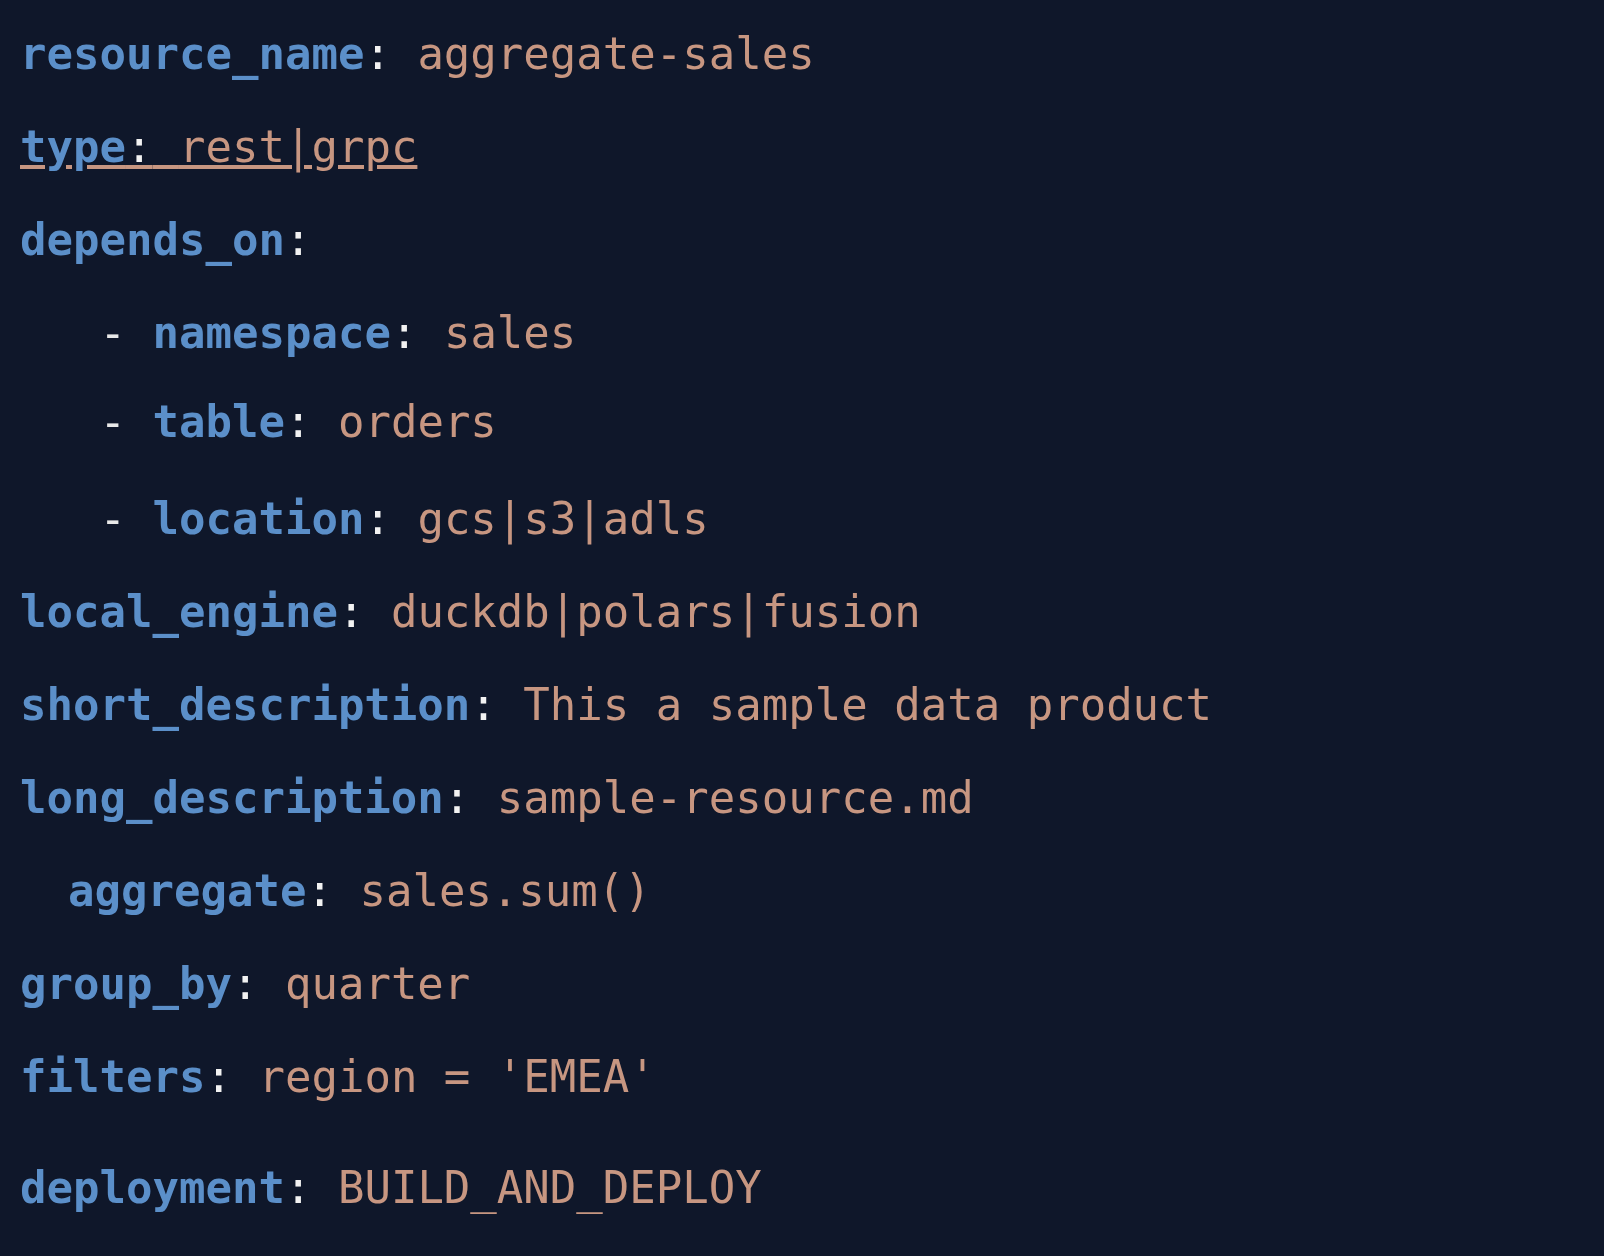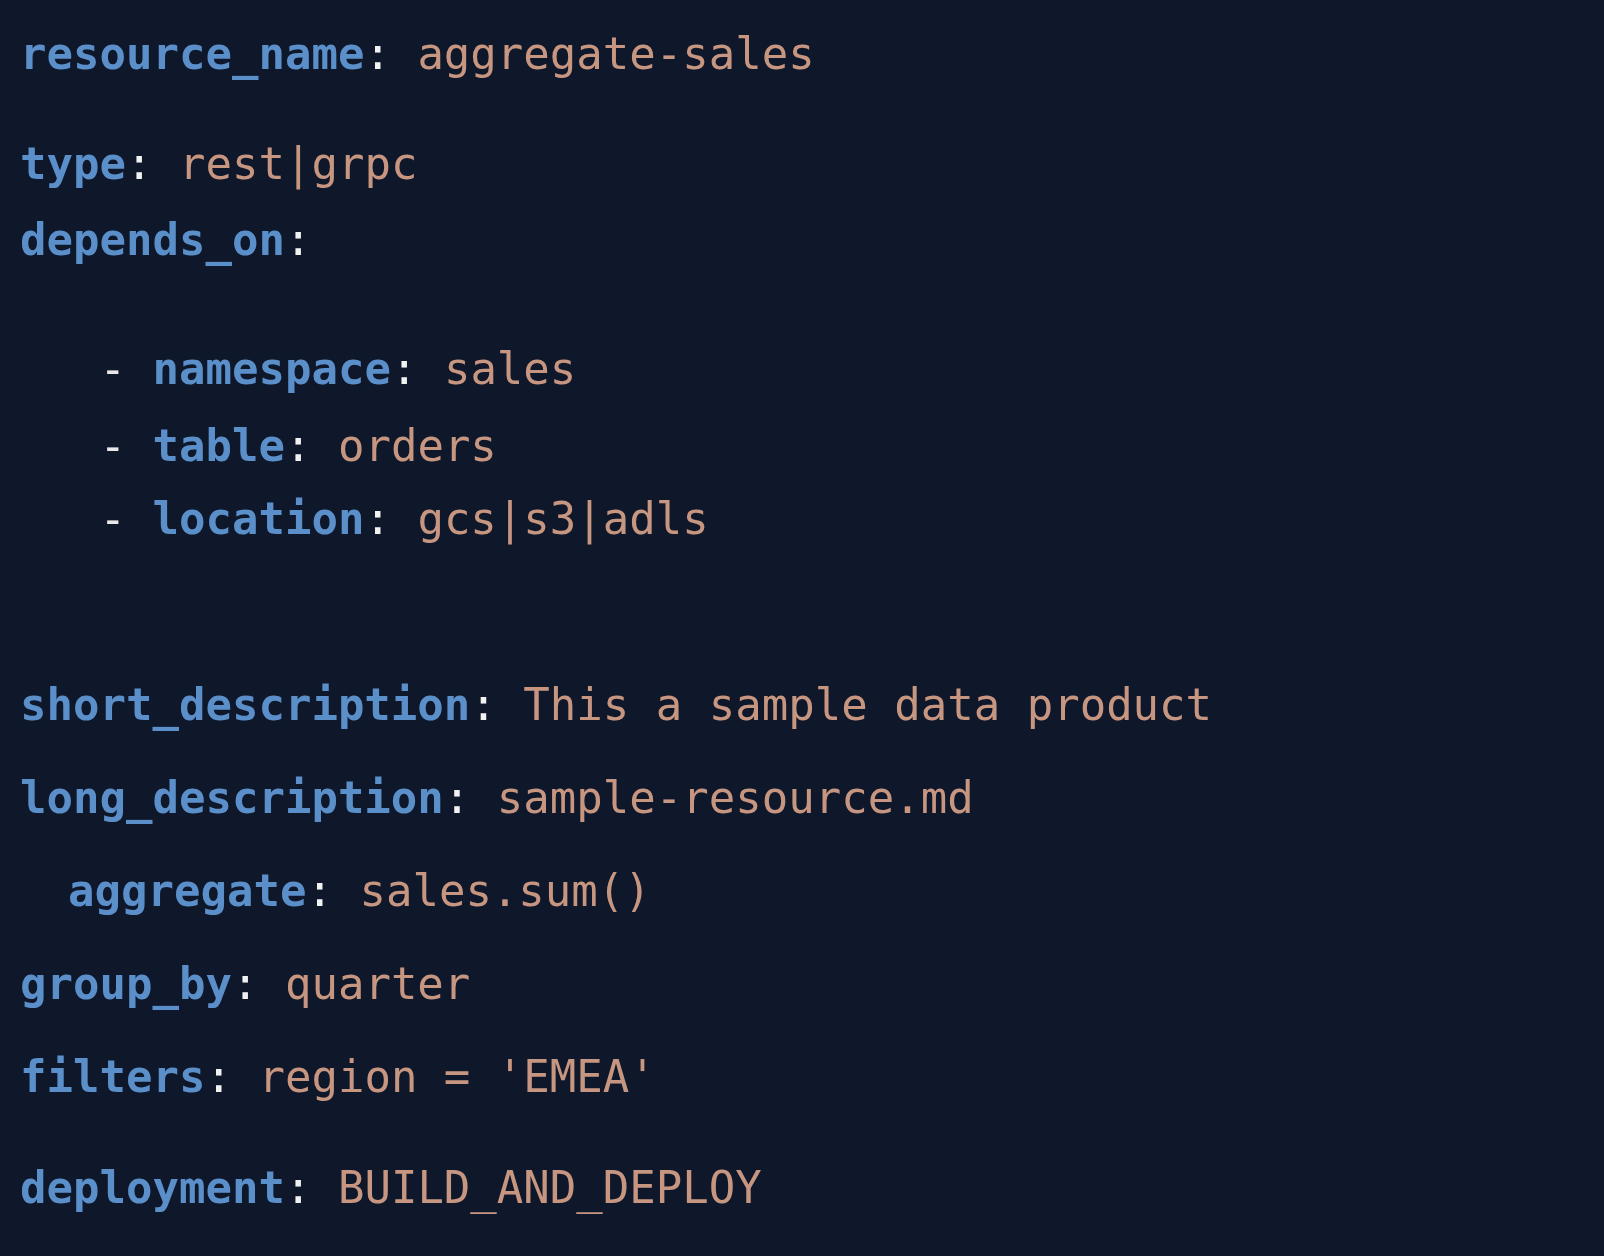--- a/index.html
+++ b/index.html
@@ -53,24 +53,25 @@
   .tok-value {
     color: #c79681;
     font-weight: 400;
   }
 </style>
 </head>
 <body>
 
 <div id="spec">
     <div class="code-line" style="top: 28px;"><span class="tok-key">resource_name</span><span class="tok-colon">:</span><span class="tok-space"> </span><span class="tok-value">aggregate-sales</span></div>
-    <div class="code-line" style="top: 138px;"><span class="tok-key">type</span><span class="tok-colon">:</span><span class="tok-space"> </span><span class="tok-value">rest|grpc</span></div>
+    <div class="code-line" style="top: 121px; text-decoration: underline;"><span class="tok-key">type</span><span class="tok-colon">:</span><span class="tok-space"> </span><span class="tok-value">rest|grpc</span></div>
     <div class="code-line" style="top: 214px;"><span class="tok-key">depends_on</span><span class="tok-colon">:</span></div>
-    <div class="code-line" style="top: 307px; margin-top: 36px;"><span class="tok-indent">   </span><span class="tok-dash">- </span><span class="tok-key">namespace</span><span class="tok-colon">:</span><span class="tok-space"> </span><span class="tok-value">sales</span></div>
-    <div class="code-line" style="top: 420px;"><span class="tok-indent">   </span><span class="tok-dash">- </span><span class="tok-key">table</span><span class="tok-colon">:</span><span class="tok-space"> </span><span class="tok-value">orders</span></div>
+    <div class="code-line" style="top: 307px;"><span class="tok-indent">   </span><span class="tok-dash">- </span><span class="tok-key">namespace</span><span class="tok-colon">:</span><span class="tok-space"> </span><span class="tok-value">sales</span></div>
+    <div class="code-line" style="top: 396px;"><span class="tok-indent">   </span><span class="tok-dash">- </span><span class="tok-key">table</span><span class="tok-colon">:</span><span class="tok-space"> </span><span class="tok-value">orders</span></div>
     <div class="code-line" style="top: 493px;"><span class="tok-indent">   </span><span class="tok-dash">- </span><span class="tok-key">location</span><span class="tok-colon">:</span><span class="tok-space"> </span><span class="tok-value">gcs|s3|adls</span></div>
+    <div class="code-line" style="top: 586px;"><span class="tok-key">local_engine</span><span class="tok-colon">:</span><span class="tok-space"> </span><span class="tok-value">duckdb|polars|fusion</span></div>
     <div class="code-line" style="top: 772px;"><span class="tok-key">long_description</span><span class="tok-colon">:</span><span class="tok-space"> </span><span class="tok-value">sample-resource.md</span></div>
     <div class="code-line" style="top: 679px;"><span class="tok-key">short_description</span><span class="tok-colon">:</span><span class="tok-space"> </span><span class="tok-value">This a sample data product</span></div>
     <div class="code-line" style="top: 865px; margin-left: 48px;"><span class="tok-key">aggregate</span><span class="tok-colon">:</span><span class="tok-space"> </span><span class="tok-value">sales.sum()</span></div>
     <div class="code-line" style="top: 1051px;"><span class="tok-key">filters</span><span class="tok-colon">:</span><span class="tok-space"> </span><span class="tok-value">region = 'EMEA'</span></div>
     <div class="code-line" style="top: 958px;"><span class="tok-key">group_by</span><span class="tok-colon">:</span><span class="tok-space"> </span><span class="tok-value">quarter</span></div>
     <div class="code-line" style="top: 1144px; margin-top: 18px;"><span class="tok-key">deployment</span><span class="tok-colon">:</span><span class="tok-space"> </span><span class="tok-value">BUILD_AND_DEPLOY</span></div>
   </div>
 
 </body></html>

